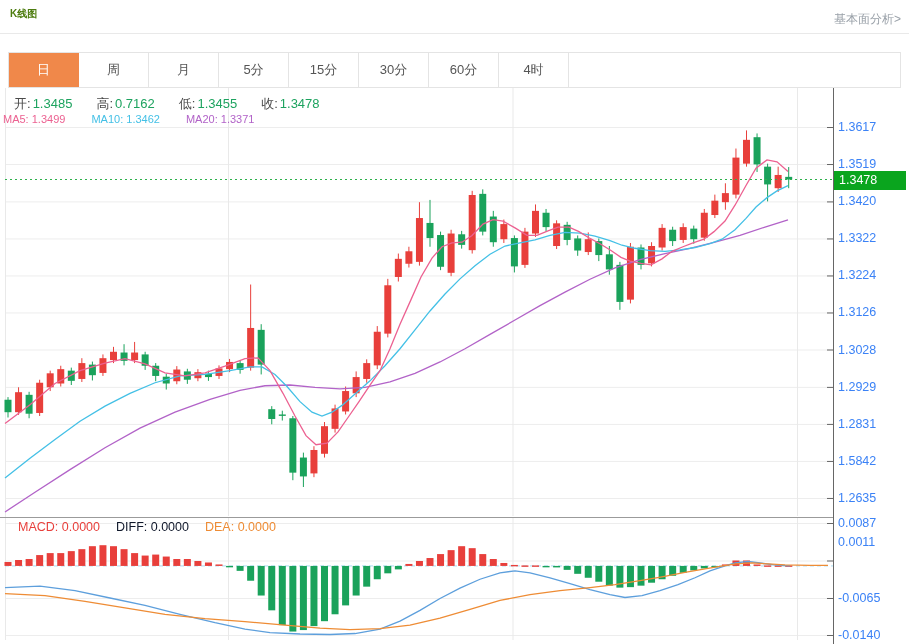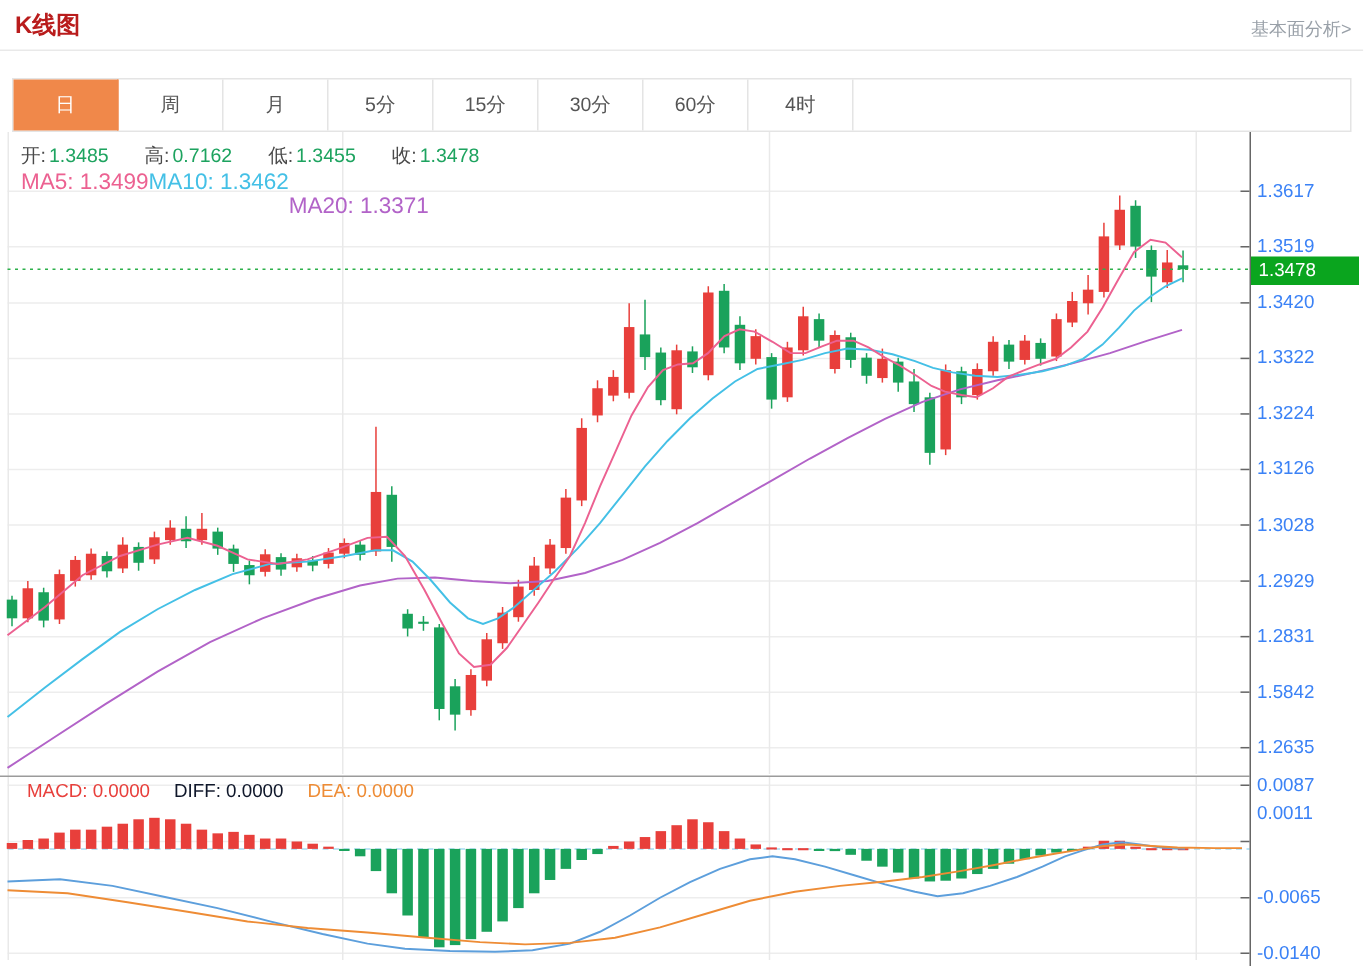--- a/index.html
+++ b/index.html
@@ -1,31 +1,31 @@
 <!DOCTYPE html>
 <html><head>
 <meta charset="utf-8">
 <style>
   html,body{margin:0;padding:0;background:#fff;}
   .stage{position:relative;width:909px;height:644px;background:#fff;overflow:hidden;
          font-family:"Liberation Sans","DejaVu Sans",sans-serif;}
-  .hdr-title{position:absolute;left:10px;top:7px;font-size:16px;font-weight:bold;color:#b91c1c;}
+  .hdr-title{position:absolute;left:10px;top:7px;font-size:10px;font-weight:bold;color:#4d7c0f;}
   .hdr-link{position:absolute;right:8px;top:11px;font-size:12px;color:#99a0a8;cursor:pointer;text-decoration:none;}
   .hdr-divider{position:absolute;left:0;top:33px;width:909px;height:1px;background:#e9e9e9;}
   .tabs{position:absolute;left:8px;top:52px;width:893px;height:36px;border:1px solid #e4e4e4;
         display:flex;box-sizing:border-box;background:#fff;}
   .tab{width:70px;flex:0 0 auto;text-align:center;line-height:34px;font-size:13px;color:#555;
        border-right:1px solid #e4e4e4;cursor:pointer;box-sizing:border-box;}
   .tab.active{background:#f0884a;color:#fff;border-right:1px solid #f0884a;}
   .chart-svg{position:absolute;left:0;top:88px;}
   .ohlc-row{position:absolute;left:14px;top:95px;display:flex;gap:24px;font-size:13px;}
   .ohlc-row .lbl{color:#4a4a4a;}
   .ohlc-row .val{color:#1da35f;margin-left:2px;}
-  .ma-row{position:absolute;left:14px;top:113px;display:flex;font-size:15px;}
-  .ma5c{color:#ec6191;} .ma10c{color:#44c0e6;} .ma20c{color:#b263c8;margin-top:16px;}
+  .ma-row{position:absolute;left:3px;top:113px;display:flex;gap:26px;font-size:11px;}
+  .ma5c{color:#ec6191;} .ma10c{color:#44c0e6;} .ma20c{color:#b263c8;}
   .macd-row{position:absolute;left:18px;top:520px;display:flex;gap:16px;font-size:12.5px;}
   .macdc{color:#e83f3b;} .diffc{color:#0f172a;text-align:right;} .deac{color:#ee8c35;}
   .axlabel{position:absolute;left:838px;font-size:12.5px;color:#3b82f6;transform:translateY(-50%);white-space:nowrap;}
   .price-badge{position:absolute;left:834px;top:171px;width:72px;height:19px;background:#0aa51e;
                color:#fff;font-size:12.5px;line-height:19px;padding-left:5px;box-sizing:border-box;}
 </style>
 </head>
 <body>
 
 <div class="stage">

